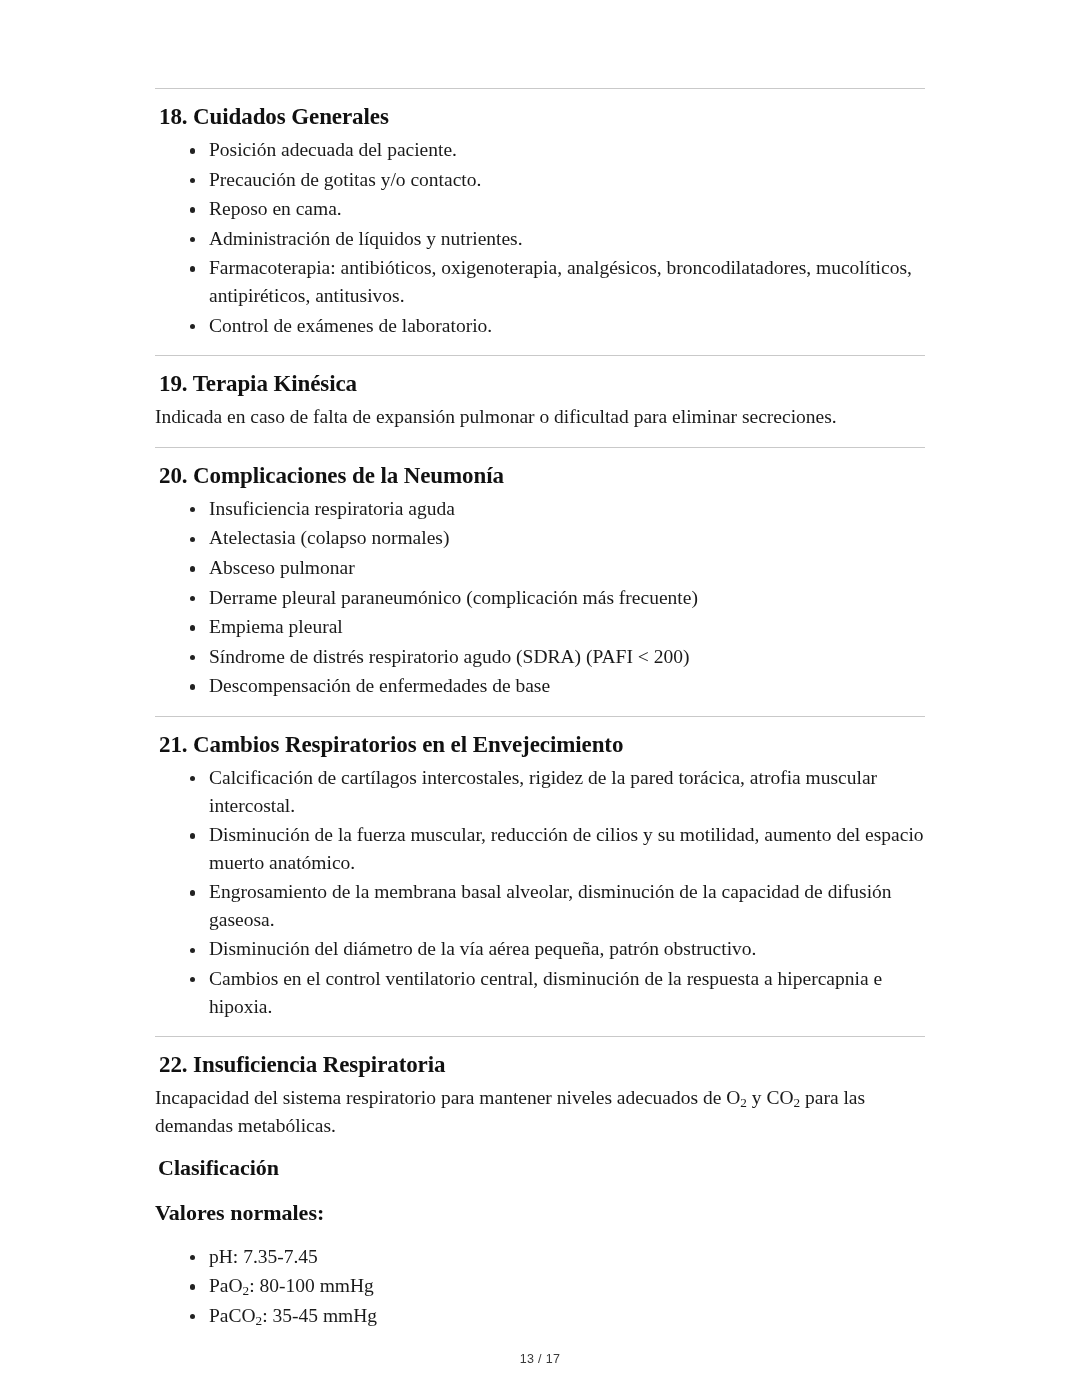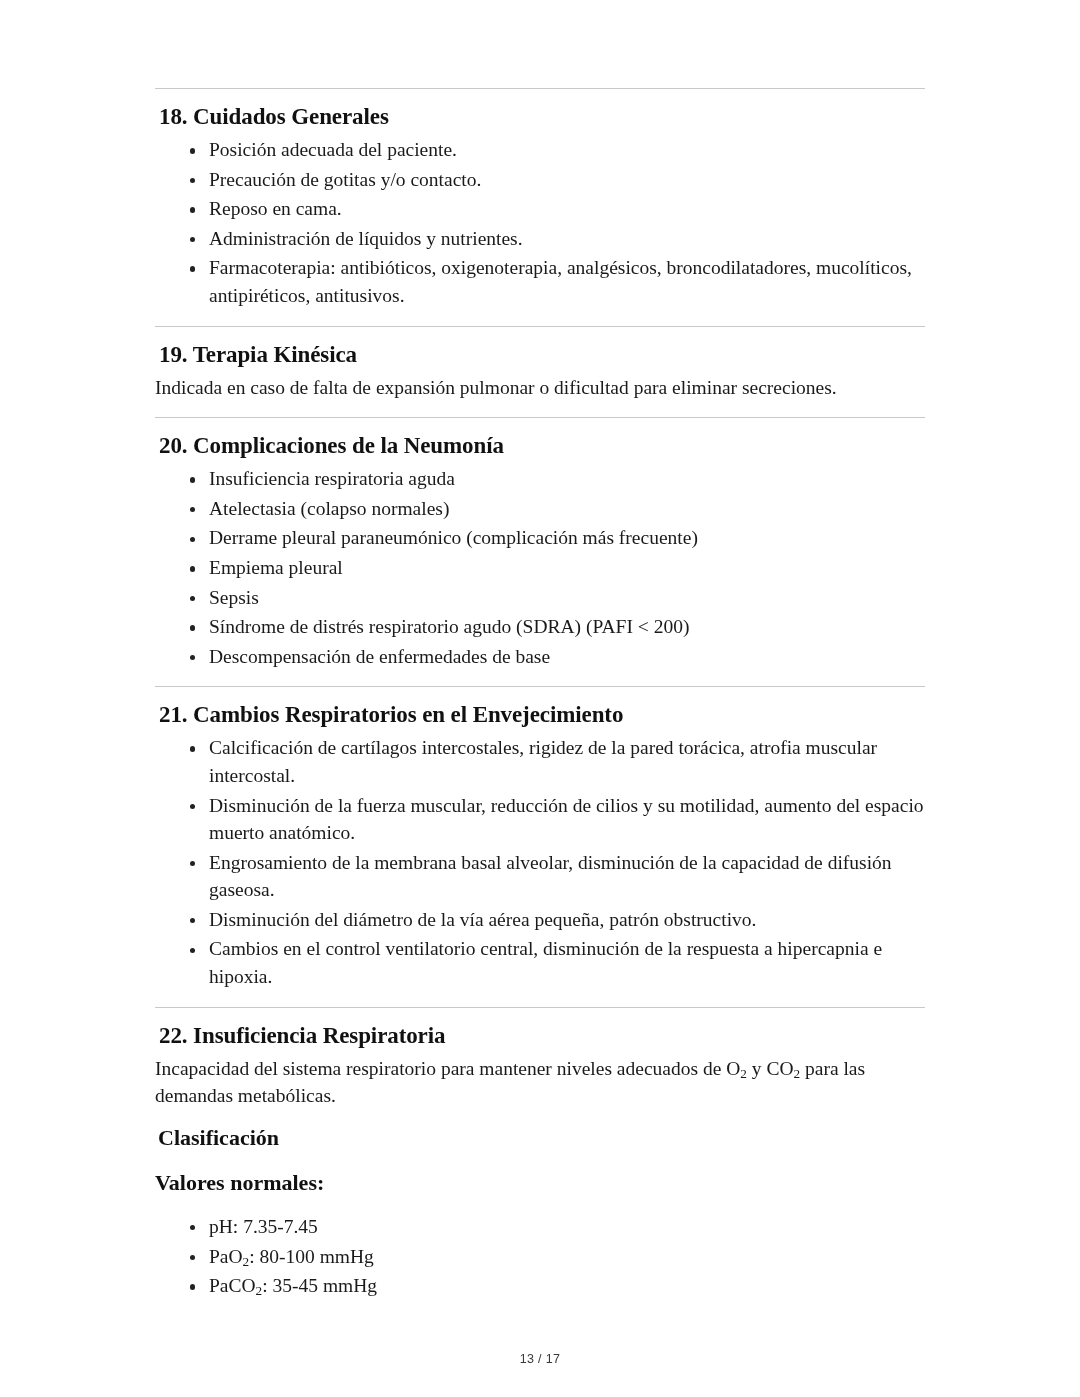--- a/index.html
+++ b/index.html
@@ -127,40 +127,41 @@
     <hr class="rule">
 
     <div class="section">
       <h2 class="section-title">18. Cuidados Generales</h2>
       <ul class="bullets">
         <li>Posición adecuada del paciente.</li>
         <li>Precaución de gotitas y/o contacto.</li>
         <li>Reposo en cama.</li>
         <li>Administración de líquidos y nutrientes.</li>
         <li>Farmacoterapia: antibióticos, oxigenoterapia, analgésicos, broncodilatadores, mucolíticos, antipiréticos, antitusivos.</li>
+        <li>Control de exámenes de laboratorio.</li>
       </ul>
     </div>
 
     <hr class="rule">
 
     <div class="section">
       <h2 class="section-title">19. Terapia Kinésica</h2>
       <p class="para">Indicada en caso de falta de expansión pulmonar o dificultad para eliminar secreciones.</p>
     </div>
 
     <hr class="rule">
 
     <div class="section">
       <h2 class="section-title">20. Complicaciones de la Neumonía</h2>
       <ul class="bullets">
         <li>Insuficiencia respiratoria aguda</li>
         <li>Atelectasia (colapso normales)</li>
+        <li>Absceso pulmonar</li>
         <li>Derrame pleural paraneumónico (complicación más frecuente)</li>
         <li>Empiema pleural</li>
-        <li>Sepsis</li>
         <li>Síndrome de distrés respiratorio agudo (SDRA) (PAFI &lt; 200)</li>
         <li>Descompensación de enfermedades de base</li>
       </ul>
     </div>
 
     <hr class="rule">
 
     <div class="section">
       <h2 class="section-title">21. Cambios Respiratorios en el Envejecimiento</h2>
       <ul class="bullets">

